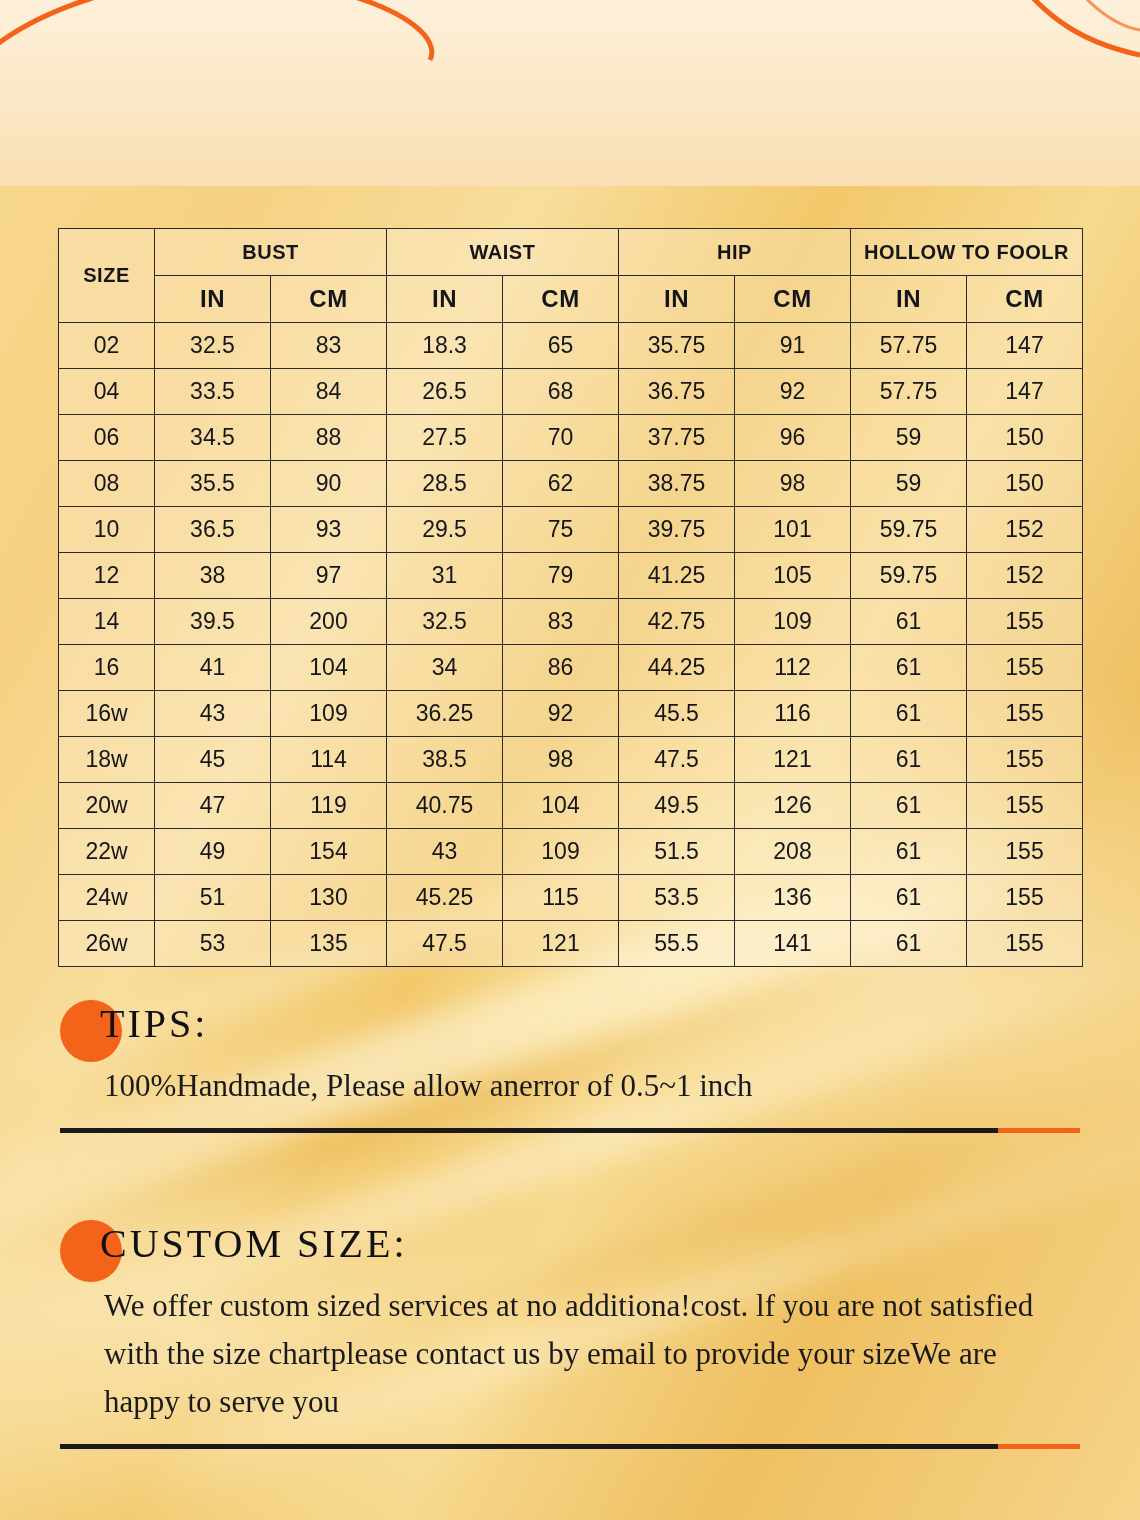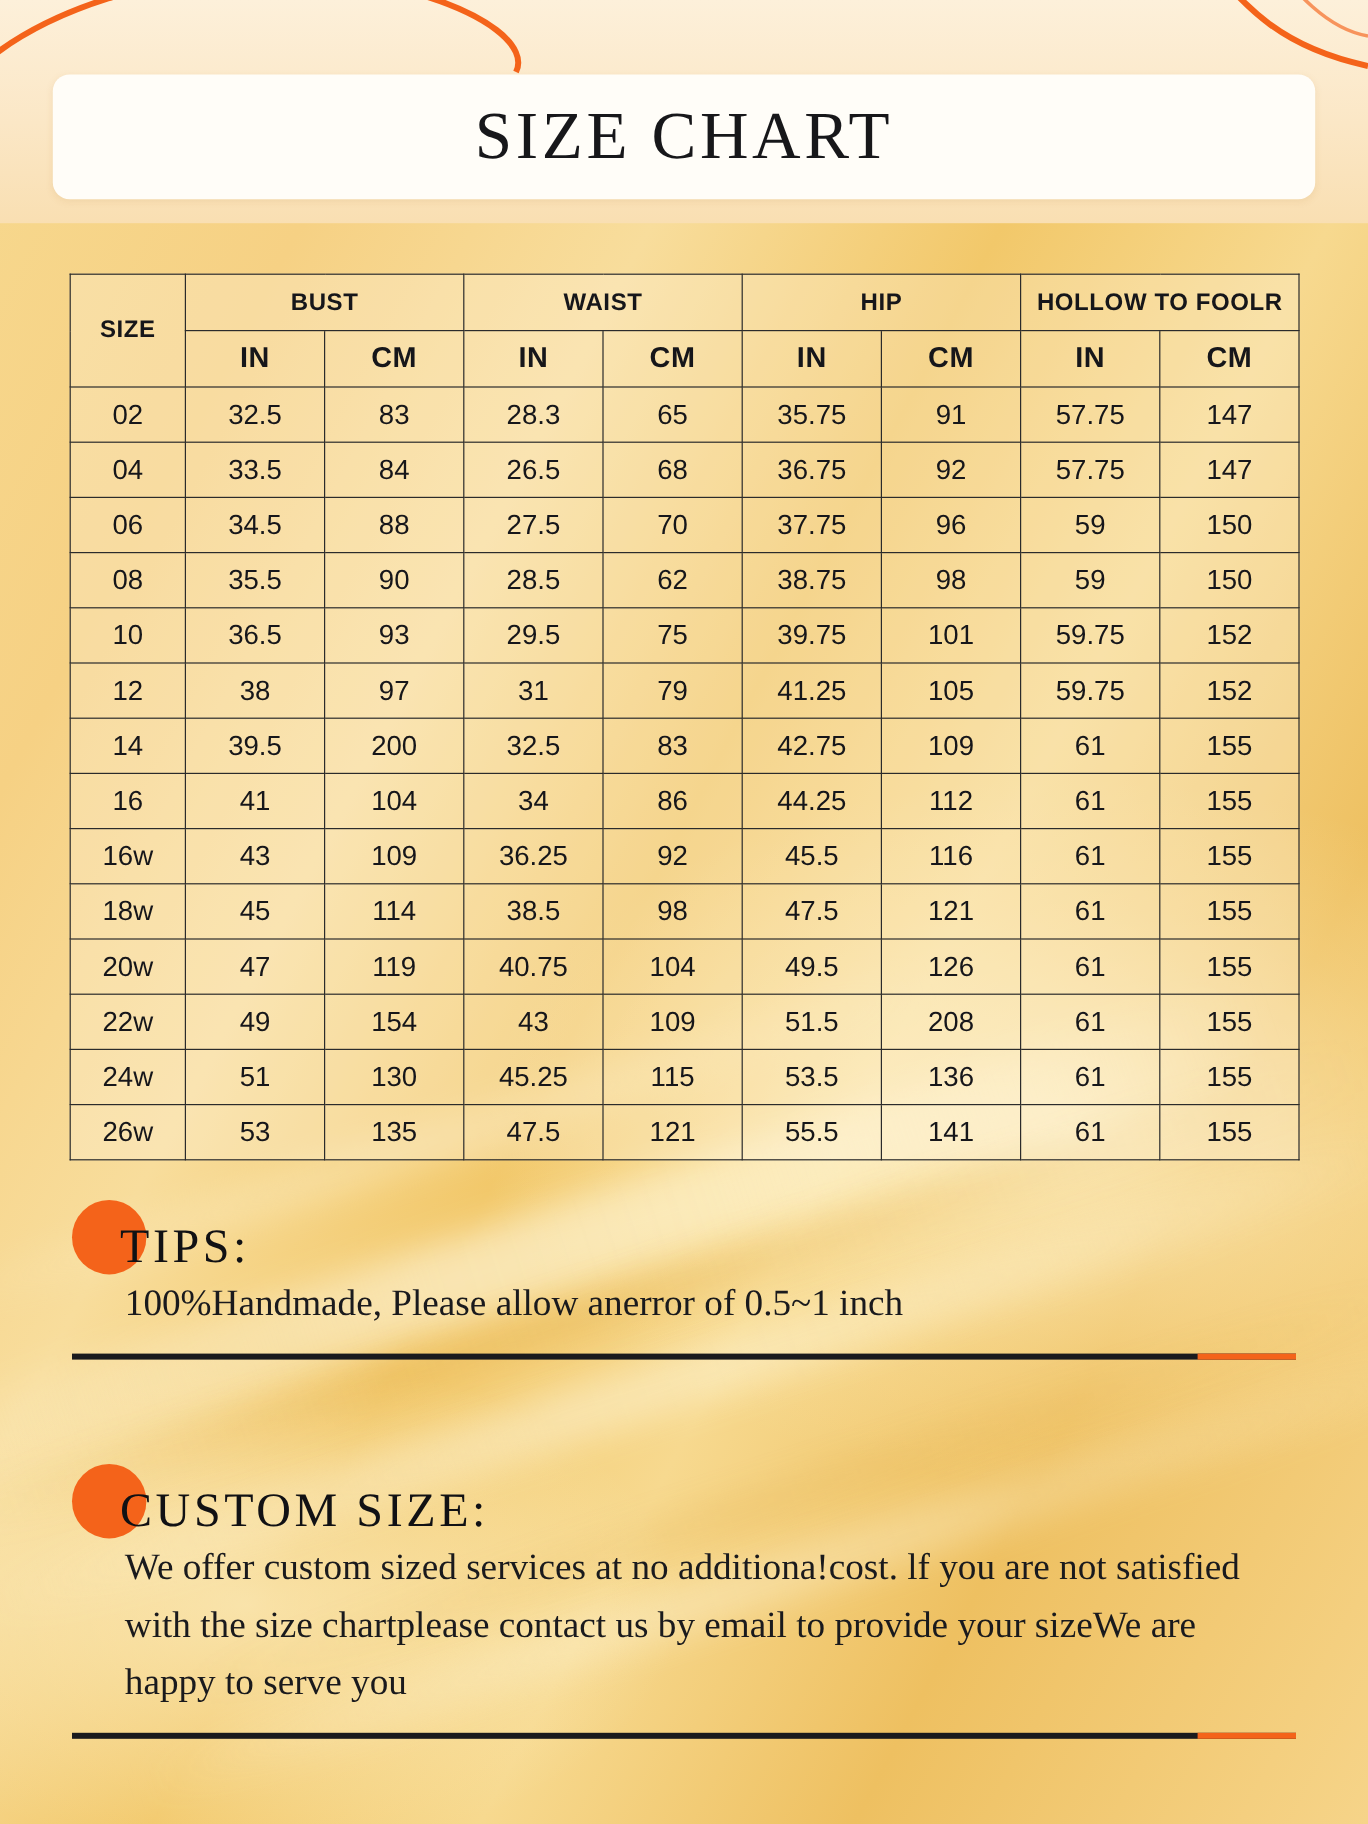--- a/index.html
+++ b/index.html
@@ -116,21 +116,21 @@
     position: absolute;
     width: 62px; height: 62px;
     border-radius: 50%;
     background: #f4631a;
     left: 0; top: 0;
   }
   .sec-head {
     position: relative;
     height: 62px;
     display: flex;
-    align-items: flex-end;
+    align-items: flex-start;
   }
   .sec-head .label {
     position: relative;
     margin-left: 40px;
     font-family: "Liberation Serif", serif;
     font-size: 40px;
     letter-spacing: 3px;
     color: #111114;
     font-weight: 400;
   }
@@ -168,23 +168,20 @@
   <div class="streak s4"></div>
   <div class="streak dark d1"></div>
   <div class="streak dark d2"></div>
 
   <div class="top-band">
     <svg class="arc-svg" width="1140" height="190" viewBox="0 0 1140 190">
       <path d="M -60 120 C -30 10, 180 -50, 330 -10 C 410 10, 440 40, 430 60" fill="none" stroke="#f4631a" stroke-width="5"></path>
       <path d="M 1000 -40 C 1040 10, 1070 40, 1140 55" fill="none" stroke="#f4631a" stroke-width="5"></path>
       <path d="M 1040 -60 C 1080 0, 1110 25, 1140 30" fill="none" stroke="#f4631a" stroke-width="3" opacity="0.65"></path>
     </svg>
-    <div class="title-card">
-      <h1>SIZE CHART</h1>
-    </div>
   </div>
 
   <div class="table-wrap">
     <table class="size-table">
       <colgroup>
         <col class="c-size">
           <col class="c-val">
           <col class="c-val">
           <col class="c-val">
           <col class="c-val">
@@ -210,21 +207,21 @@
           <th class="sub">CM</th>
           <th class="sub">IN</th>
           <th class="sub">CM</th>
         </tr>
       </thead>
       <tbody id="table-body">
           <tr>
             <td>02</td>
             <td>32.5</td>
             <td>83</td>
-            <td>28.3</td>
+            <td>18.3</td>
             <td>65</td>
             <td>35.75</td>
             <td>91</td>
             <td>57.75</td>
             <td>147</td>
           </tr>
           <tr>
             <td>04</td>
             <td>33.5</td>
             <td>84</td>

